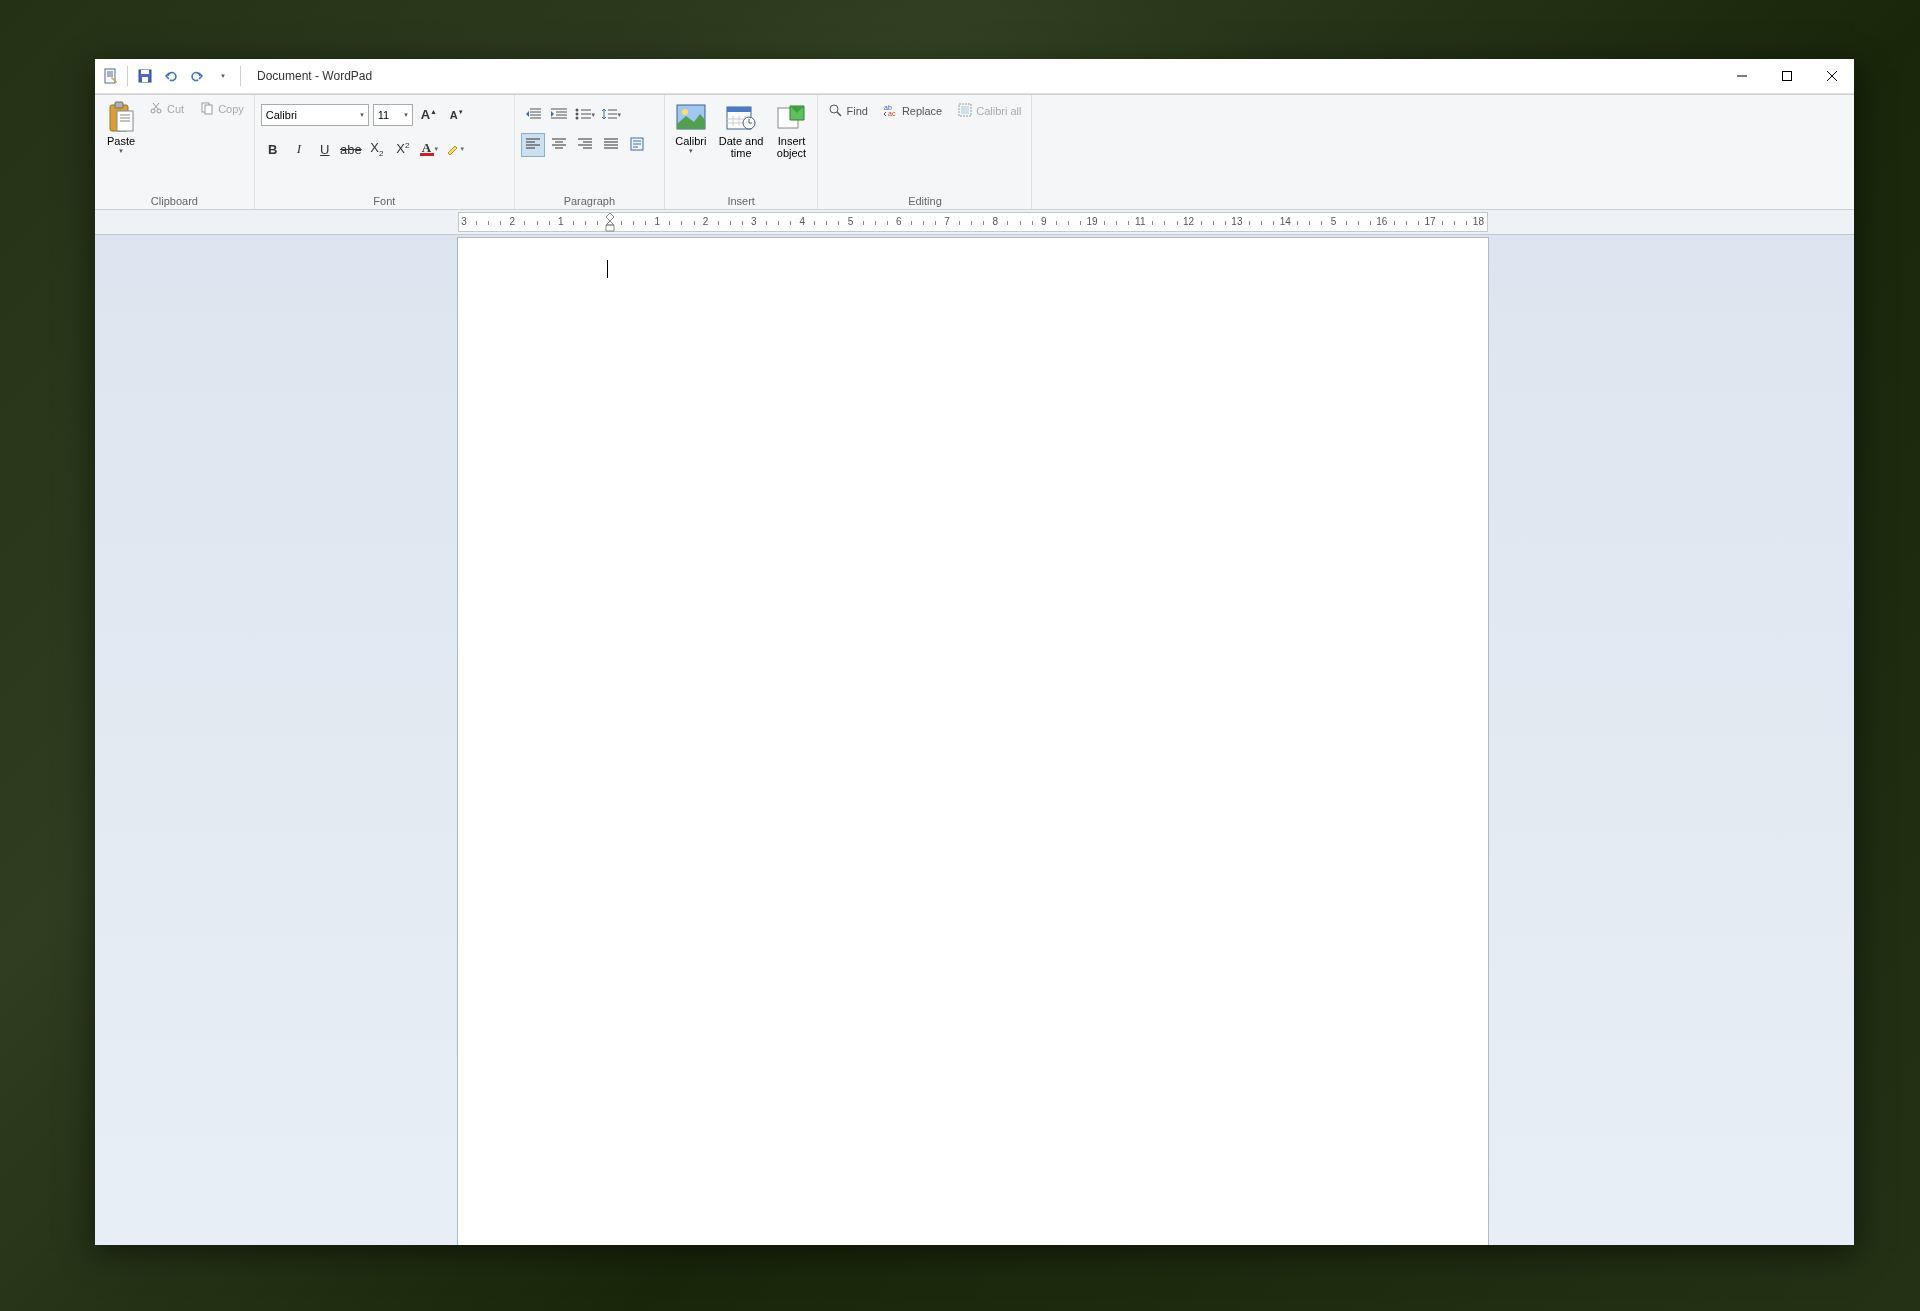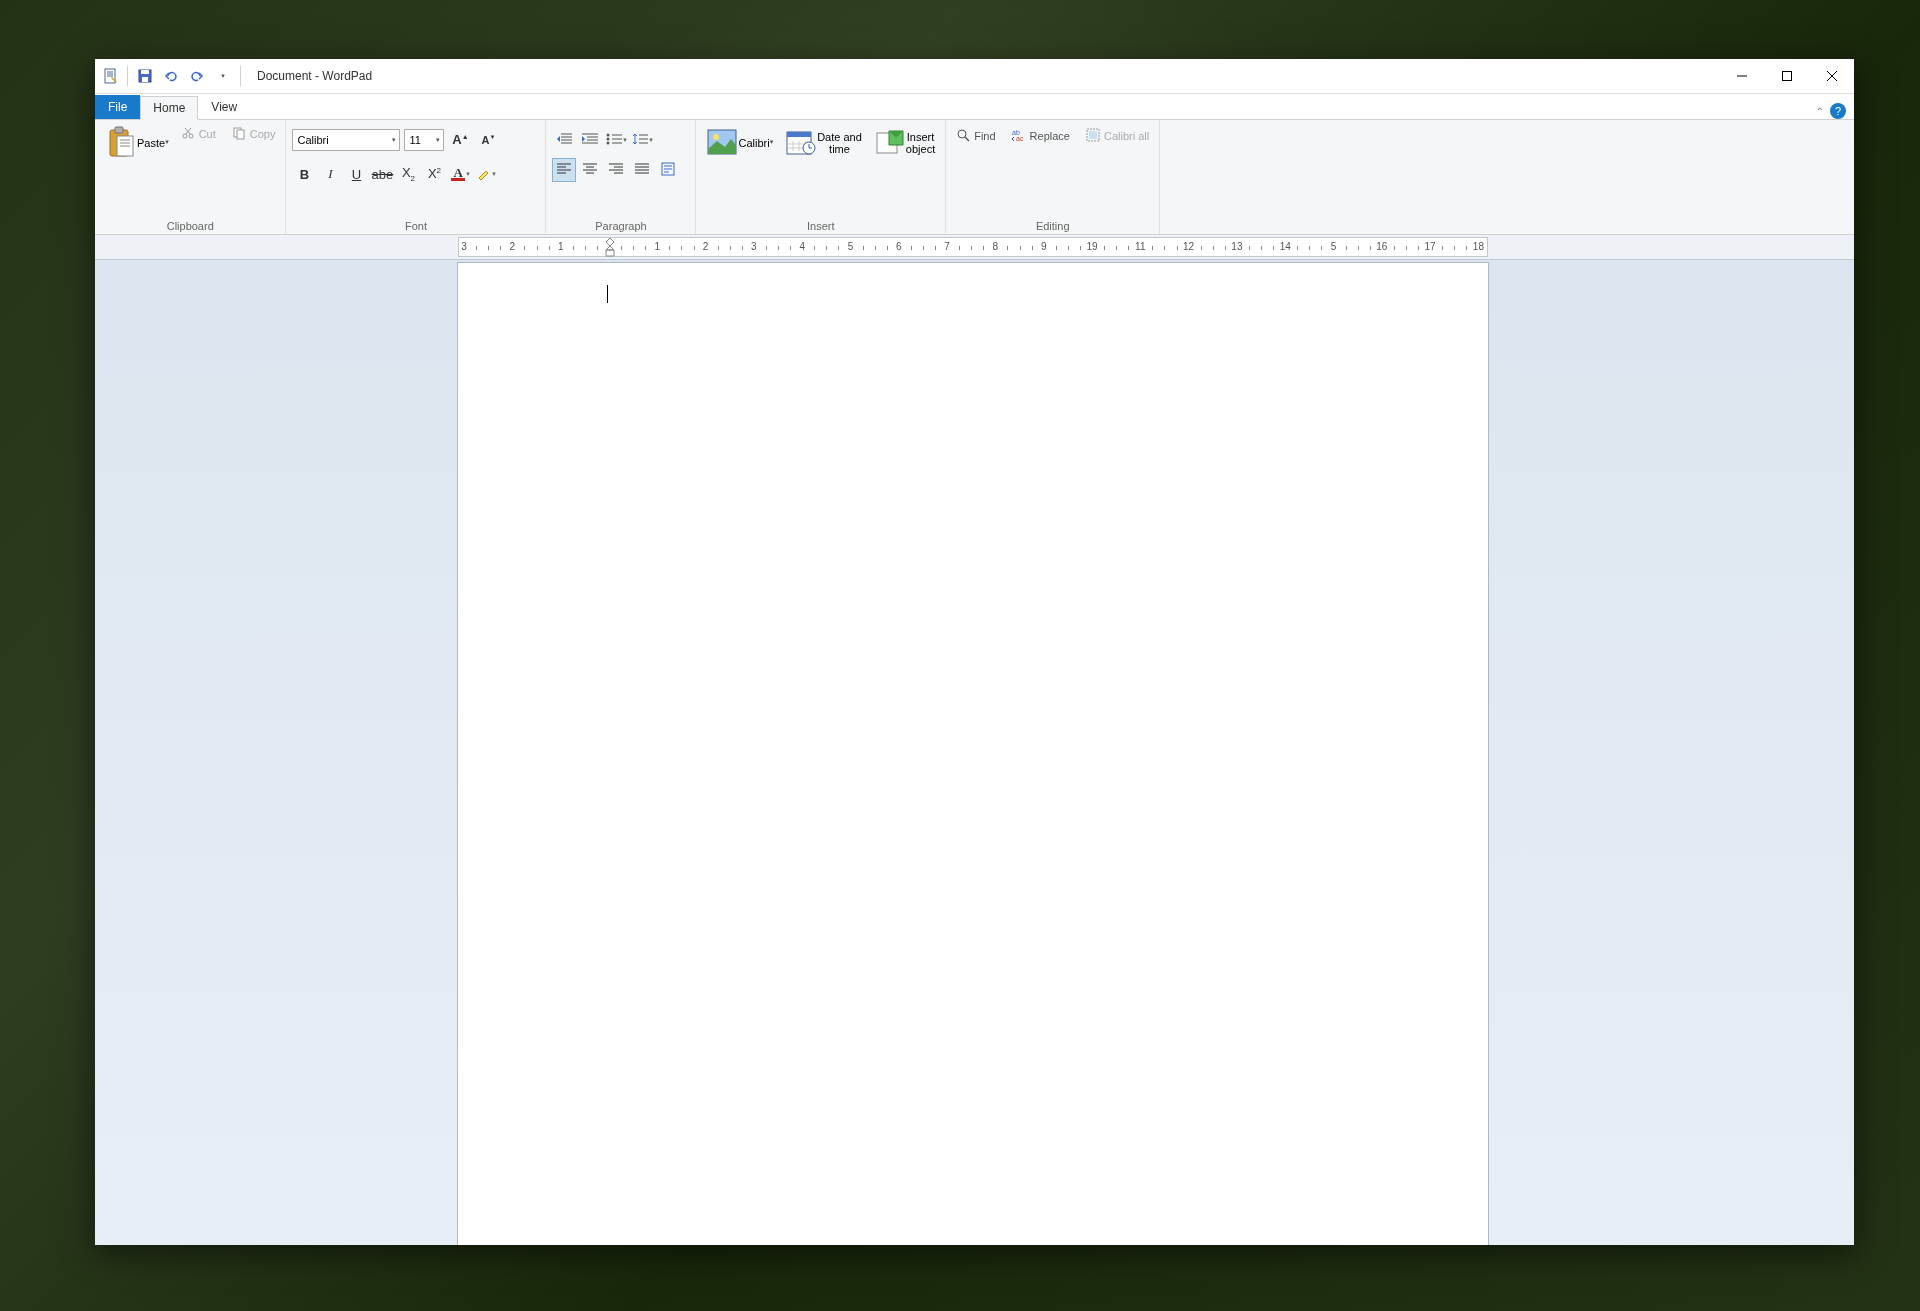--- a/index.html
+++ b/index.html
@@ -19,21 +19,21 @@
 .tab { padding: 4px 12px; cursor: pointer; color: #333; border: 1px solid transparent; }
 .tab.file { background: #1979ca; color: #fff; border-color: #1979ca; }
 .tab.active { background: #f5f6f7; border: 1px solid #d0d0d0; border-bottom: 1px solid #f5f6f7; margin-bottom: -1px; position: relative; z-index: 2; }
 .tabbar-right { margin-left: auto; display: flex; align-items: center; gap: 6px; padding-right: 8px; }
 .collapse-caret { color: #5a7aa0; font-size: 10px; cursor: pointer; }
 .help-btn { width: 16px; height: 16px; border-radius: 50%; background: #1979ca; color: #fff; font-size: 11px; display: flex; align-items: center; justify-content: center; cursor: pointer; }
 .ribbon { height: 116px; background: #f5f6f7; border-top: 1px solid #d0d0d0; border-bottom: 1px solid #d0d0d0; display: flex; font-size: 11px; }
 .group { display: flex; flex-direction: column; border-right: 1px solid #e0e0e0; padding: 4px 6px 2px 6px; }
 .group-body { flex: 1; display: flex; align-items: flex-start; gap: 4px; }
 .group-label { text-align: center; color: #666; padding-top: 2px; font-size: 11px; }
-.big-btn { display: flex; flex-direction: row; align-items: center; justify-content: flex-start; padding: 2px 4px; cursor: pointer; min-width: 40px; }
+.big-btn { display: flex; flex-direction: column; align-items: center; justify-content: flex-start; padding: 2px 4px; cursor: pointer; min-width: 40px; }
 .big-btn .ico { width: 32px; height: 32px; display: flex; align-items: center; justify-content: center; }
 .big-btn .lbl { text-align: center; line-height: 12px; margin-top: 2px; }
 .mini-col { display: flex; flex-direction: row; gap: 8px; }
 .mini-btn { display: flex; align-items: center; gap: 4px; padding: 1px 4px; cursor: pointer; height: 20px; color: #555; }
 .mini-btn.disabled { color: #aaa; }
 .font-row { display: flex; align-items: center; gap: 4px; margin-bottom: 6px; }
 .font-select { width: 108px; height: 22px; border: 1px solid #ababab; background: #fff; font-size: 11px; padding: 0 4px; display: flex; align-items: center; justify-content: space-between; cursor: pointer; }
 .size-select { width: 40px; height: 22px; border: 1px solid #ababab; background: #fff; font-size: 11px; padding: 0 4px; display: flex; align-items: center; justify-content: space-between; cursor: pointer; }
 .fmt-row { display: flex; align-items: center; gap: 2px; }
 .tool-btn { width: 24px; height: 24px; display: flex; align-items: center; justify-content: center; cursor: pointer; font-size: 13px; color: #333; position: relative; }
@@ -113,29 +113,20 @@
         </div>
       <div class="win-btn close">
           <svg width="10" height="10">
             <line x1="0" y1="0" x2="10" y2="10" stroke="#000"></line>
             <line x1="10" y1="0" x2="0" y2="10" stroke="#000"></line>
           </svg>
         </div>
     </div>
   </div>
 
-  <div class="tabbar">
-    <div class="tab file">File</div>
-    <div class="tab active">Home</div>
-    <div class="tab">View</div>
-    <div class="tabbar-right">
-      <span class="collapse-caret">⌃</span>
-      <span class="help-btn">?</span>
-    </div>
-  </div>
 
   <div class="ribbon">
 
     <div class="group">
       <div class="group-body">
         <div class="big-btn">
           <span class="ico">
             <svg width="28" height="32" viewBox="0 0 28 32">
                 <rect x="3" y="4" width="18" height="26" rx="2" fill="#d8a038" stroke="#a07020"></rect>
                 <rect x="8" y="1" width="8" height="6" rx="1" fill="#b0b0b0" stroke="#707070"></rect>

